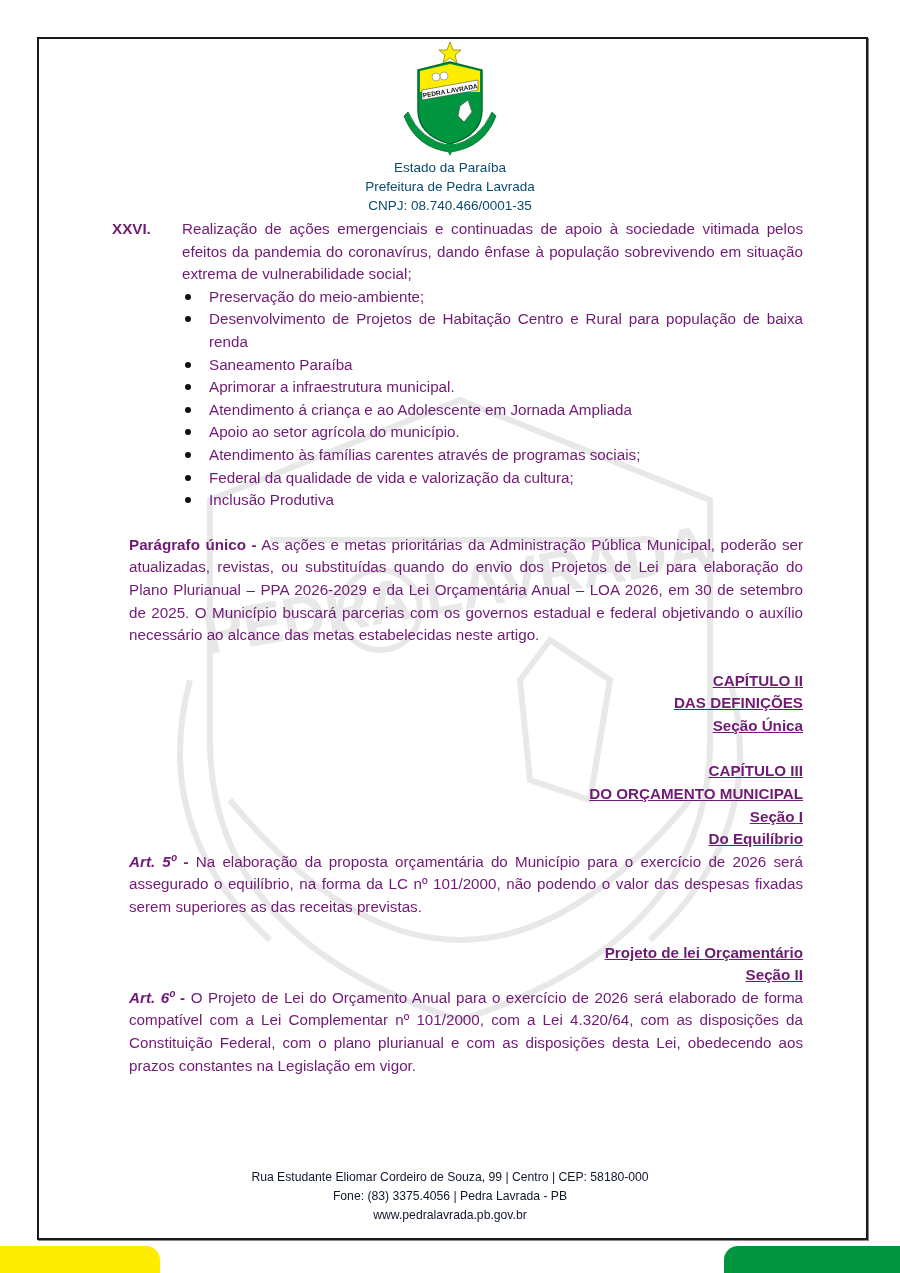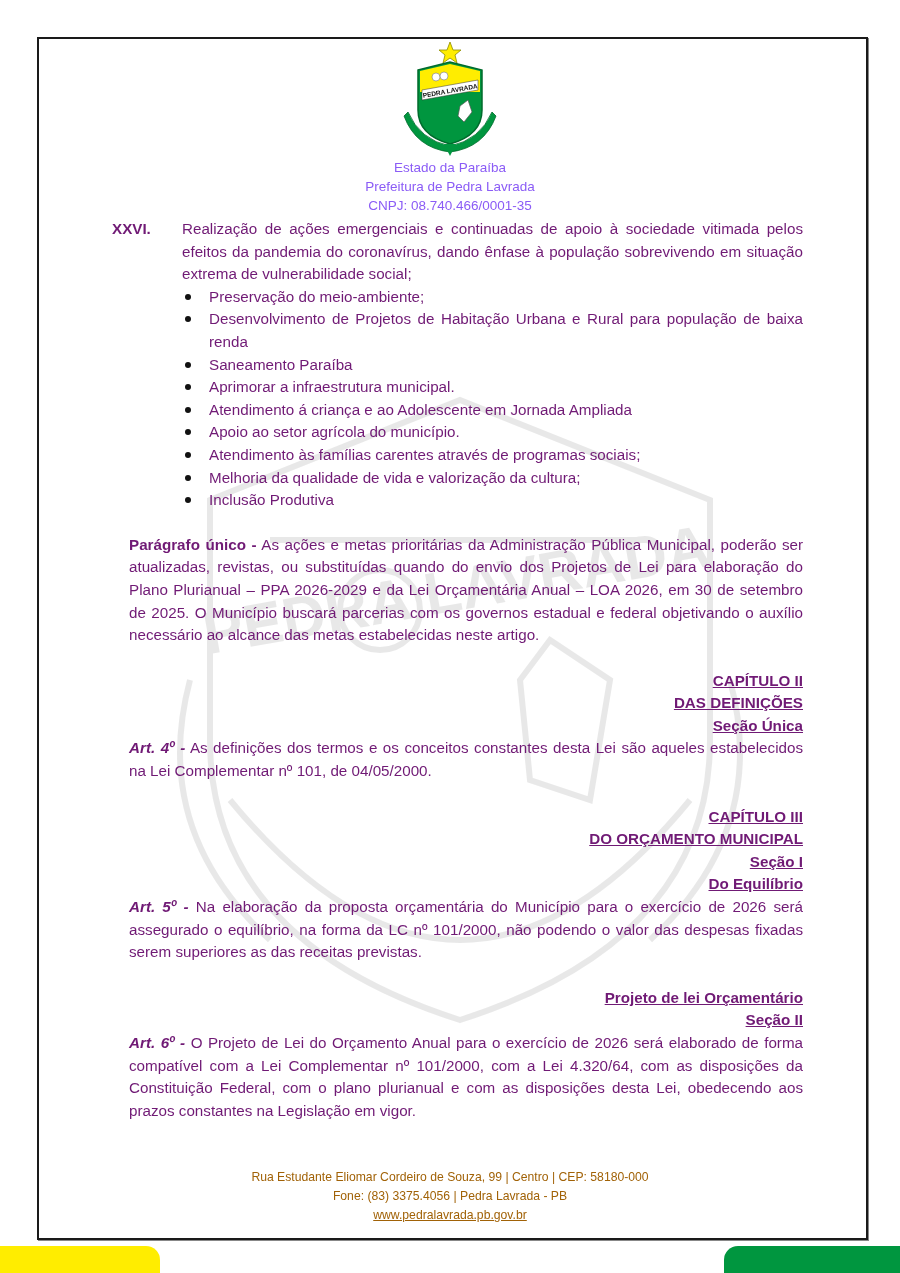--- a/index.html
+++ b/index.html
@@ -11,21 +11,21 @@
   .frame {
     position: absolute; left: 37px; top: 37px; width: 827px; height: 1199px;
     border: 2px solid #1a1a1a; box-shadow: 1px 1px 0 #888;
   }
   .watermark {
     position: absolute; left: 150px; top: 380px; width: 620px; height: 680px;
     opacity: 0.13; pointer-events: none;
   }
   .header { position: absolute; left: 0; width: 900px; top: 40px; text-align: center; }
   .crest { width: 100px; height: 118px; display: block; margin: 0 auto; }
-  .hdr-line { font-size: 13.5px; line-height: 19px; color: #8b5cf6; }
+  .hdr-line { font-size: 13.5px; line-height: 19px; color: #0c4a6e; }
   .content {
     position: absolute; left: 129px; width: 674px; top: 218px;
     font-size: 15.2px; line-height: 22.6px; color: #701a75;
   }
   .roman-item { position: relative; padding-left: 53px; text-align: justify; }
   .roman-num { position: absolute; left: -17px; top: 0; font-weight: bold; width: 60px; }
   .roman-num.r27 { left: -21px; }
   ul.bullets { list-style: none; margin: 0; padding: 0 0 0 53px; }
   ul.bullets li { position: relative; padding-left: 27px; text-align: justify; }
   ul.bullets li::before {
@@ -34,23 +34,23 @@
   }
   .para { text-align: justify; margin: 0; }
   .gap { height: 22px; }
   .gap-lg { height: 23px; }
   .center-head { text-align: right; font-weight: bold; }
   .center-head span { text-decoration: underline; }
   b.lbl { font-weight: bold; }
   i.art { font-weight: bold; font-style: italic; }
   .footer {
     position: absolute; left: 0; width: 900px; top: 1168px; text-align: center;
-    font-size: 12.2px; line-height: 19px; color: #a16207;
+    font-size: 12.2px; line-height: 19px; color: #0f172a;
   }
-  .footer .url { text-decoration: underline; }
+  .footer .url { }
   .bar-yellow {
     position: absolute; left: 0; top: 1246px; width: 160px; height: 27px;
     background: #ffed00; border-top-right-radius: 14px;
   }
   .bar-green {
     position: absolute; left: 724px; top: 1246px; width: 176px; height: 27px;
     background: #00963f; border-top-left-radius: 14px;
   }
 </style>
 </head>
@@ -89,40 +89,39 @@
   <div class="hdr-line">CNPJ: 08.740.466/0001-35</div>
 </div>
 
 <div class="content">
   <div class="roman-item">
     <span class="roman-num">XXVI.</span>
     <span>Realização de ações emergenciais e continuadas de apoio à sociedade vitimada pelos efeitos da pandemia do coronavírus, dando ênfase à população sobrevivendo em situação extrema de vulnerabilidade social;</span>
   </div>
   <ul class="bullets">
     <li>Preservação do meio-ambiente;</li>
-    <li>Desenvolvimento de Projetos de Habitação Urbana e Rural para população de baixa renda</li>
+    <li>Desenvolvimento de Projetos de Habitação Centro e Rural para população de baixa renda</li>
     <li>Saneamento Paraíba</li>
     <li>Aprimorar a infraestrutura municipal.</li>
     <li>Atendimento á criança e ao Adolescente em Jornada Ampliada</li>
     <li>Apoio ao setor agrícola do município.</li>
     <li>Atendimento às famílias carentes através de programas sociais;</li>
-    <li>Melhoria da qualidade de vida e valorização da cultura;</li>
+    <li>Federal da qualidade de vida e valorização da cultura;</li>
     <li>Inclusão Produtiva</li>
   </ul>
 
   <div class="gap"></div>
 
   <p class="para"><b class="lbl">Parágrafo único -</b><span> As ações e metas prioritárias da Administração Pública Municipal, poderão ser atualizadas, revistas, ou substituídas quando do envio dos Projetos de Lei para elaboração do Plano Plurianual – PPA 2026-2029 e da Lei Orçamentária Anual – LOA 2026, em 30 de setembro de 2025. O Município buscará parcerias com os governos estadual e federal objetivando o auxílio necessário ao alcance das metas estabelecidas neste artigo.</span></p>
 
   <div class="gap-lg"></div>
 
   <div class="center-head"><span>CAPÍTULO II</span></div>
   <div class="center-head"><span>DAS DEFINIÇÕES</span></div>
   <div class="center-head"><span>Seção Única</span></div>
-  <p class="para"><i class="art">Art. 4º -</i><span> As definições dos termos e os conceitos constantes desta Lei são aqueles estabelecidos na Lei Complementar nº 101, de 04/05/2000.</span></p>
 
   <div class="gap-lg"></div>
 
   <div class="center-head"><span>CAPÍTULO III</span></div>
   <div class="center-head"><span>DO ORÇAMENTO MUNICIPAL</span></div>
   <div class="center-head"><span>Seção I</span></div>
   <div class="center-head"><span>Do Equilíbrio</span></div>
   <p class="para"><i class="art">Art. 5º -</i><span> Na elaboração da proposta orçamentária do Município para o exercício de 2026 será assegurado o equilíbrio, na forma da LC nº 101/2000, não podendo o valor das despesas fixadas serem superiores as das receitas previstas.</span></p>
 
   <div class="gap-lg"></div>

